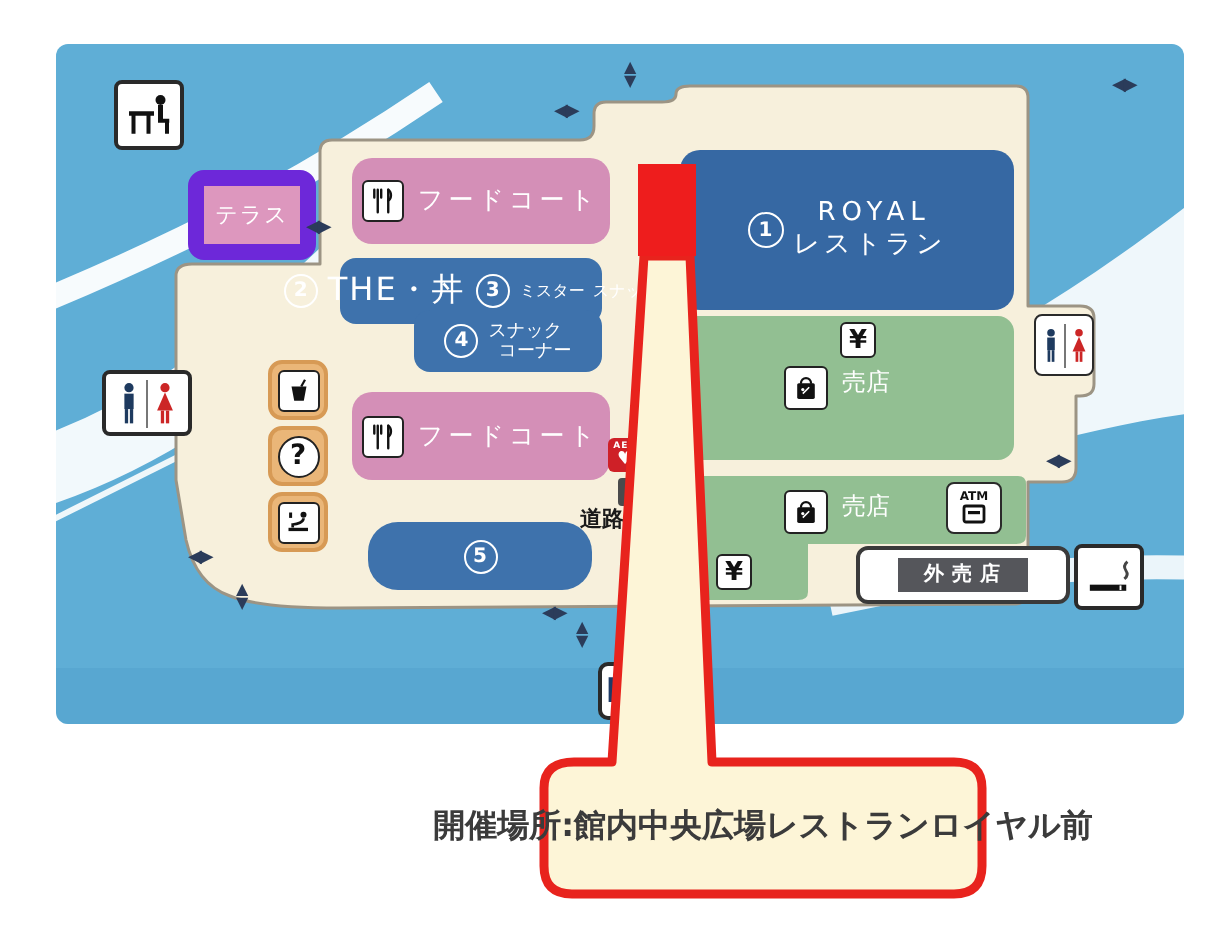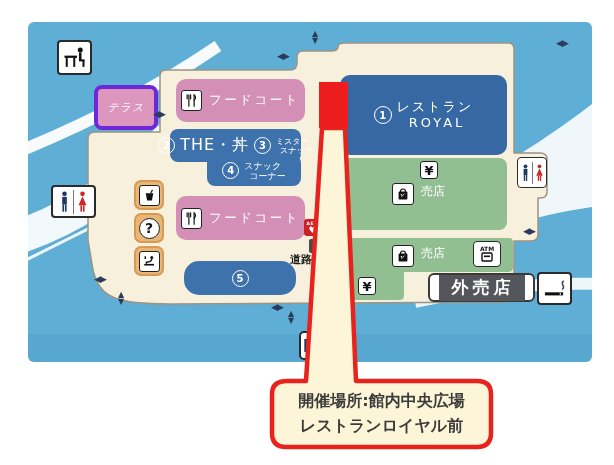--- a/index.html
+++ b/index.html
@@ -25,21 +25,21 @@
          border-radius:7px;display:flex;align-items:center;justify-content:center;box-sizing:border-box;}
   .otile .inner{width:21px;height:21px;background:#fff;border:1.5px solid #222;border-radius:3px;
                 display:flex;align-items:center;justify-content:center;box-sizing:border-box;}
   
   .ah{position:absolute;display:flex;color:#2b3c5a;font-size:9px;line-height:1;letter-spacing:-1px;}
   .av{position:absolute;display:flex;flex-direction:column;align-items:center;color:#2b3c5a;
       font-size:8px;line-height:6.5px;}
   .shoprow{position:absolute;display:flex;gap:7px;color:#fff;font-size:12px;}
   .lbl{white-space:nowrap;}
   .callout-text{position:absolute;left:272px;top:382px;width:219px;height:63px;display:flex;
-                flex-direction:column;align-items:center;justify-content:center;
+                align-items:center;justify-content:center;
                 font-size:16px;font-weight:bold;color:#3b3b3b;line-height:1.55;z-index:50;}
   .yen{font-weight:bold;font-size:13px;color:#111;}
 </style>
 </head>
 <body>
 
 <div class="scene">
 
   <svg class="abs" width="614" height="465" style="left:0;top:0">
     <defs>
@@ -74,42 +74,42 @@
           <rect x="3" y="10" width="1.6" height="7.5"></rect>
       <rect x="9" y="10" width="1.6" height="7.5"></rect>
           <circle cx="14.6" cy="4" r="2"></circle>
       <rect x="13.6" y="6" width="2" height="6.5"></rect>
           <rect x="13.6" y="11.5" width="4.5" height="1.6"></rect>
       <rect x="16.4" y="12.5" width="1.6" height="5"></rect>
         </g>
     </svg>
   </div>
 
-  <div class="abs" style="left:94px;top:85px;width:64px;height:45px;background:#dd97be;border:4px solid #6d28d9;border-radius:8px;
-              box-sizing:border-box;display:flex;align-items:center;justify-content:center;color:#fff;font-size:11px;letter-spacing:1px;font-style:italic;">
+  <div class="abs" style="left:94px;top:85px;width:64px;height:45px;background:#dd97be;border:8px solid #6d28d9;border-radius:8px;
+              box-sizing:border-box;display:flex;align-items:center;justify-content:center;color:#fff;font-size:11px;letter-spacing:1px;">
     <span class="lbl">テラス</span>
   </div>
 
   <div class="pinkblock" style="left:176px;top:79px;width:129px;height:43px;">
     <span class="minitile" style="width:21px;height:21px;">
       <svg width="15" height="15" viewBox="0 0 20 20">
           <g stroke="#111" stroke-width="1.6" stroke-linecap="round" fill="none">
       <path d="M6.5 2.5 v15 M4.2 2.5 v5.2 M8.8 2.5 v5.2 M13.5 2.5 v15"></path>
             <path d="M13.5 2.5 c2.4 1.6 2.4 5.6 0 7.2"></path>
           </g>
         </svg>
     </span>
     <span class="lbl" style="font-size:12.5px;letter-spacing:2.5px;">フードコート</span>
   </div>
 
   <div class="blueblock" style="left:170px;top:129px;width:131px;height:33px;border-radius:8px;">
     <span class="nc">2</span>
     <span class="lbl" style="font-size:16px;letter-spacing:1px;">THE・丼</span>
     <span class="nc">3</span>
-    <span style="display:flex;flex-direction:column;font-size:8px;line-height:9px;">
+    <span style="display:flex;flex-direction:row;font-size:8px;line-height:9px;text-align:right;">
       <span class="lbl">ミスター</span>
       <span class="lbl" style="padding-left:4px;">スナック</span>
     </span>
   </div>
   <div class="blueblock" style="left:207px;top:155px;width:94px;height:31px;border-radius:8px;">
     <span class="nc">4</span>
     <span style="display:flex;flex-direction:column;font-size:9px;line-height:10px;">
       <span class="lbl">スナック</span>
       <span class="lbl" style="padding-left:5px;text-align:center;">コーナー</span>
     </span>
@@ -127,22 +127,22 @@
     <span class="lbl" style="font-size:12.5px;letter-spacing:2.5px;">フードコート</span>
   </div>
 
   <div class="blueblock" style="left:184px;top:261px;width:112px;height:34px;border-radius:15px;">
     <span class="nc">5</span>
   </div>
 
   <div class="blueblock" style="left:340px;top:75px;width:167px;height:80px;background:#3668a3;border-radius:10px;">
     <span class="nc" style="width:16px;height:16px;">1</span>
     <span style="display:flex;flex-direction:column;font-size:13px;letter-spacing:2px;line-height:16px;">
+      <span class="lbl" style="padding-left:12px;letter-spacing:3px;">ROYAL</span>
       <span class="lbl">レストラン</span>
-      <span class="lbl" style="padding-left:12px;letter-spacing:3px;">ROYAL</span>
     </span>
   </div>
 
   <div class="greenblock" style="left:340px;top:158px;width:167px;height:72px;"></div>
   <span class="minitile abs" style="left:420px;top:161px;width:18px;height:18px;">
     <span class="yen">¥</span>
   </span>
   <div class="shoprow" style="left:392px;top:183px;">
     <span class="minitile" style="width:22px;height:22px;">
       <svg width="16" height="16" viewBox="0 0 20 20">
@@ -172,21 +172,21 @@
         <rect x="2" y="1" width="10" height="8" rx="1" fill="none" stroke="#111" stroke-width="1.4"></rect>
         <rect x="4" y="3.5" width="6" height="1.6" fill="#111"></rect>
       </svg>
   </div>
   <span class="minitile abs" style="left:358px;top:277px;width:18px;height:18px;">
     <span class="yen">¥</span>
   </span>
 
   <div class="abs" style="left:428px;top:273px;width:107px;height:29px;background:#fff;border:2px solid #3a3a3a;border-radius:6px;
               box-sizing:border-box;display:flex;align-items:center;justify-content:center;">
-    <div style="background:#55565b;color:#fff;font-size:17px;font-weight:bold;letter-spacing:4px;padding:1px 10px 2px 13px;">外売店</div>
+    <div style="background:#55565b;color:#fff;font-size:10px;font-weight:bold;letter-spacing:4px;padding:1px 10px 2px 13px;">外売店</div>
   </div>
 
   <div class="tile" style="left:537px;top:272px;width:35px;height:33px;">
     <svg width="25" height="23" viewBox="0 0 26 24">
         <rect x="3" y="16" width="19" height="3.2" fill="#111"></rect>
     <rect x="18.5" y="16.4" width="1" height="2.4" fill="#fff"></rect>
     <path d="M21 13 q2.5 -2 0.8 -4.4 q-1.7 -2.4 0.8 -4.6" stroke="#444" stroke-width="1.5" fill="none"></path>
       </svg>
   </div>
 

